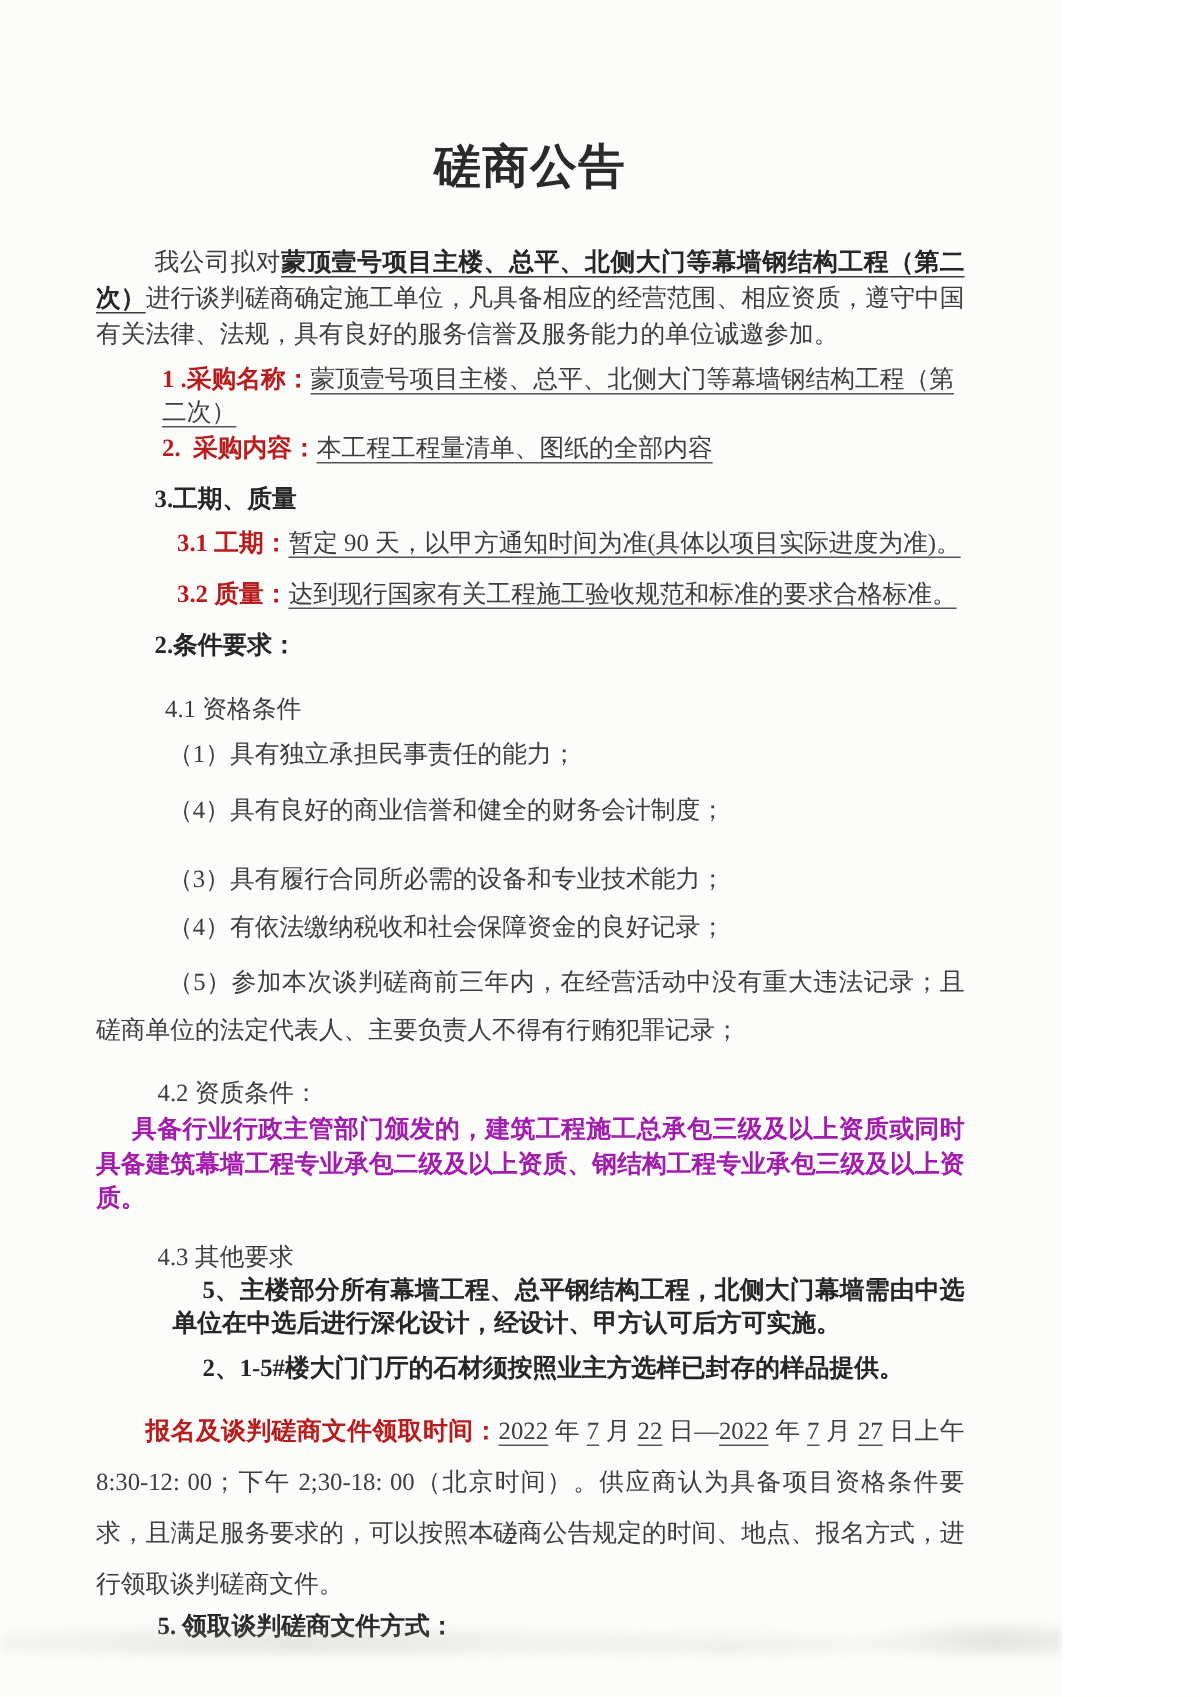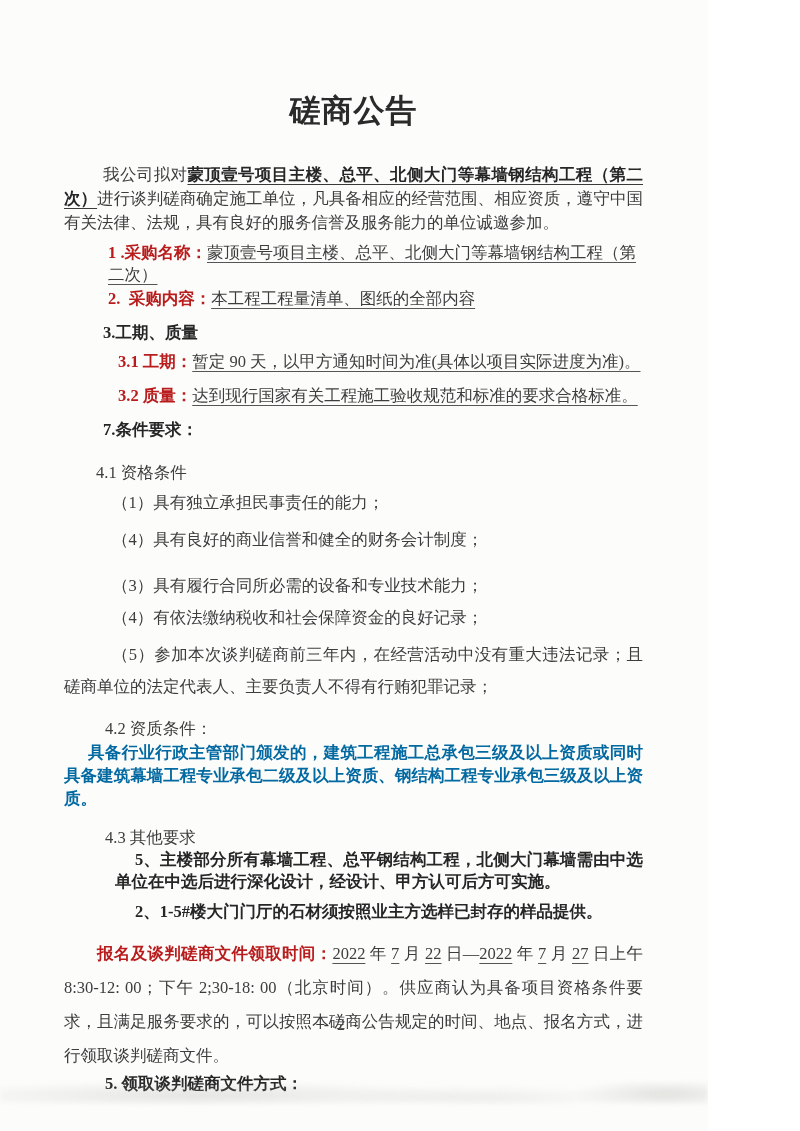--- a/index.html
+++ b/index.html
@@ -43,36 +43,36 @@
     text-underline-offset:4px;
     text-decoration-thickness:1.2px;
     text-decoration-color:#3a3a3a;
   }
   .row-item{margin:7px 0 0 44px;}
   .row-item2{margin:2px 0 0 44px;}
   .h-sec{margin:12px 0 0 39px;font-weight:700;color:#262626;}
   .h-sub{margin:7px 0 0 54px;}
   .h-sub2{margin:12px 0 0 54px;}
   .h-plain{color:#3d3d3d;font-weight:400;}
-  .s41{margin:21px 0 0 32px;}
+  .s41{margin:21px 0 0 46px;}
   .s42{margin:15px 0 0 41px;}
   .s43{margin:17px 0 0 41px;}
   .cond{line-height:22px;text-indent:48px;text-align:justify;}
   .c1{margin-top:8px;}
   .c2{margin-top:15px;}
   .c3{margin-top:24px;}
   .c4{margin-top:10px;}
   .c5{margin-top:10px;line-height:32px;}
   .c6{margin-top:2px;}
   .cred{
     margin:1px 0 0 0;
     text-indent:24px;
     line-height:23px;
     text-align:justify;
-    font-weight:700;color:#0369a1;
+    font-weight:700;color:#a21caf;
   }
   .point{
     margin:0 0 0 51px;
     text-indent:20px;
     line-height:22px;
     font-weight:700;color:#262626;
     text-align:justify;
   }
   .point2{margin-top:8px;}
   .reg{
@@ -115,21 +115,21 @@
     <div class="line row-item"><span class="b">1 .采购名称：</span><span class="u">蒙顶壹号项目主楼、总平、北侧大门等幕墙钢结构工程（第二次）</span></div>
 
     <div class="line row-item2"><span class="b">2.  采购内容：</span><span class="u">本工程工程量清单、图纸的全部内容</span></div>
 
     <div class="line h-sec">3.工期、质量</div>
 
     <div class="line h-sub"><span class="b">3.1 工期：</span><span class="u">暂定 90 天，以甲方通知时间为准(具体以项目实际进度为准)。</span></div>
 
     <div class="line h-sub2"><span class="b">3.2 质量：</span><span class="u">达到现行国家有关工程施工验收规范和标准的要求合格标准。</span></div>
 
-    <div class="line h-sec">7.条件要求：</div>
+    <div class="line h-sec">2.条件要求：</div>
 
     <div class="line s41 h-plain">4.1 资格条件</div>
 
     <div class="cond c1">（1）具有独立承担民事责任的能力；</div>
     <div class="cond c2">（4）具有良好的商业信誉和健全的财务会计制度；</div>
     <div class="cond c3">（3）具有履行合同所必需的设备和专业技术能力；</div>
     <div class="cond c4">（4）有依法缴纳税收和社会保障资金的良好记录；</div>
     <div class="cond c5">（5）参加本次谈判磋商前三年内，在经营活动中没有重大违法记录；且磋商单位的法定代表人、主要负责人不得有行贿犯罪记录；</div>
 
     <div class="line s42 h-plain">4.2 资质条件：</div>

